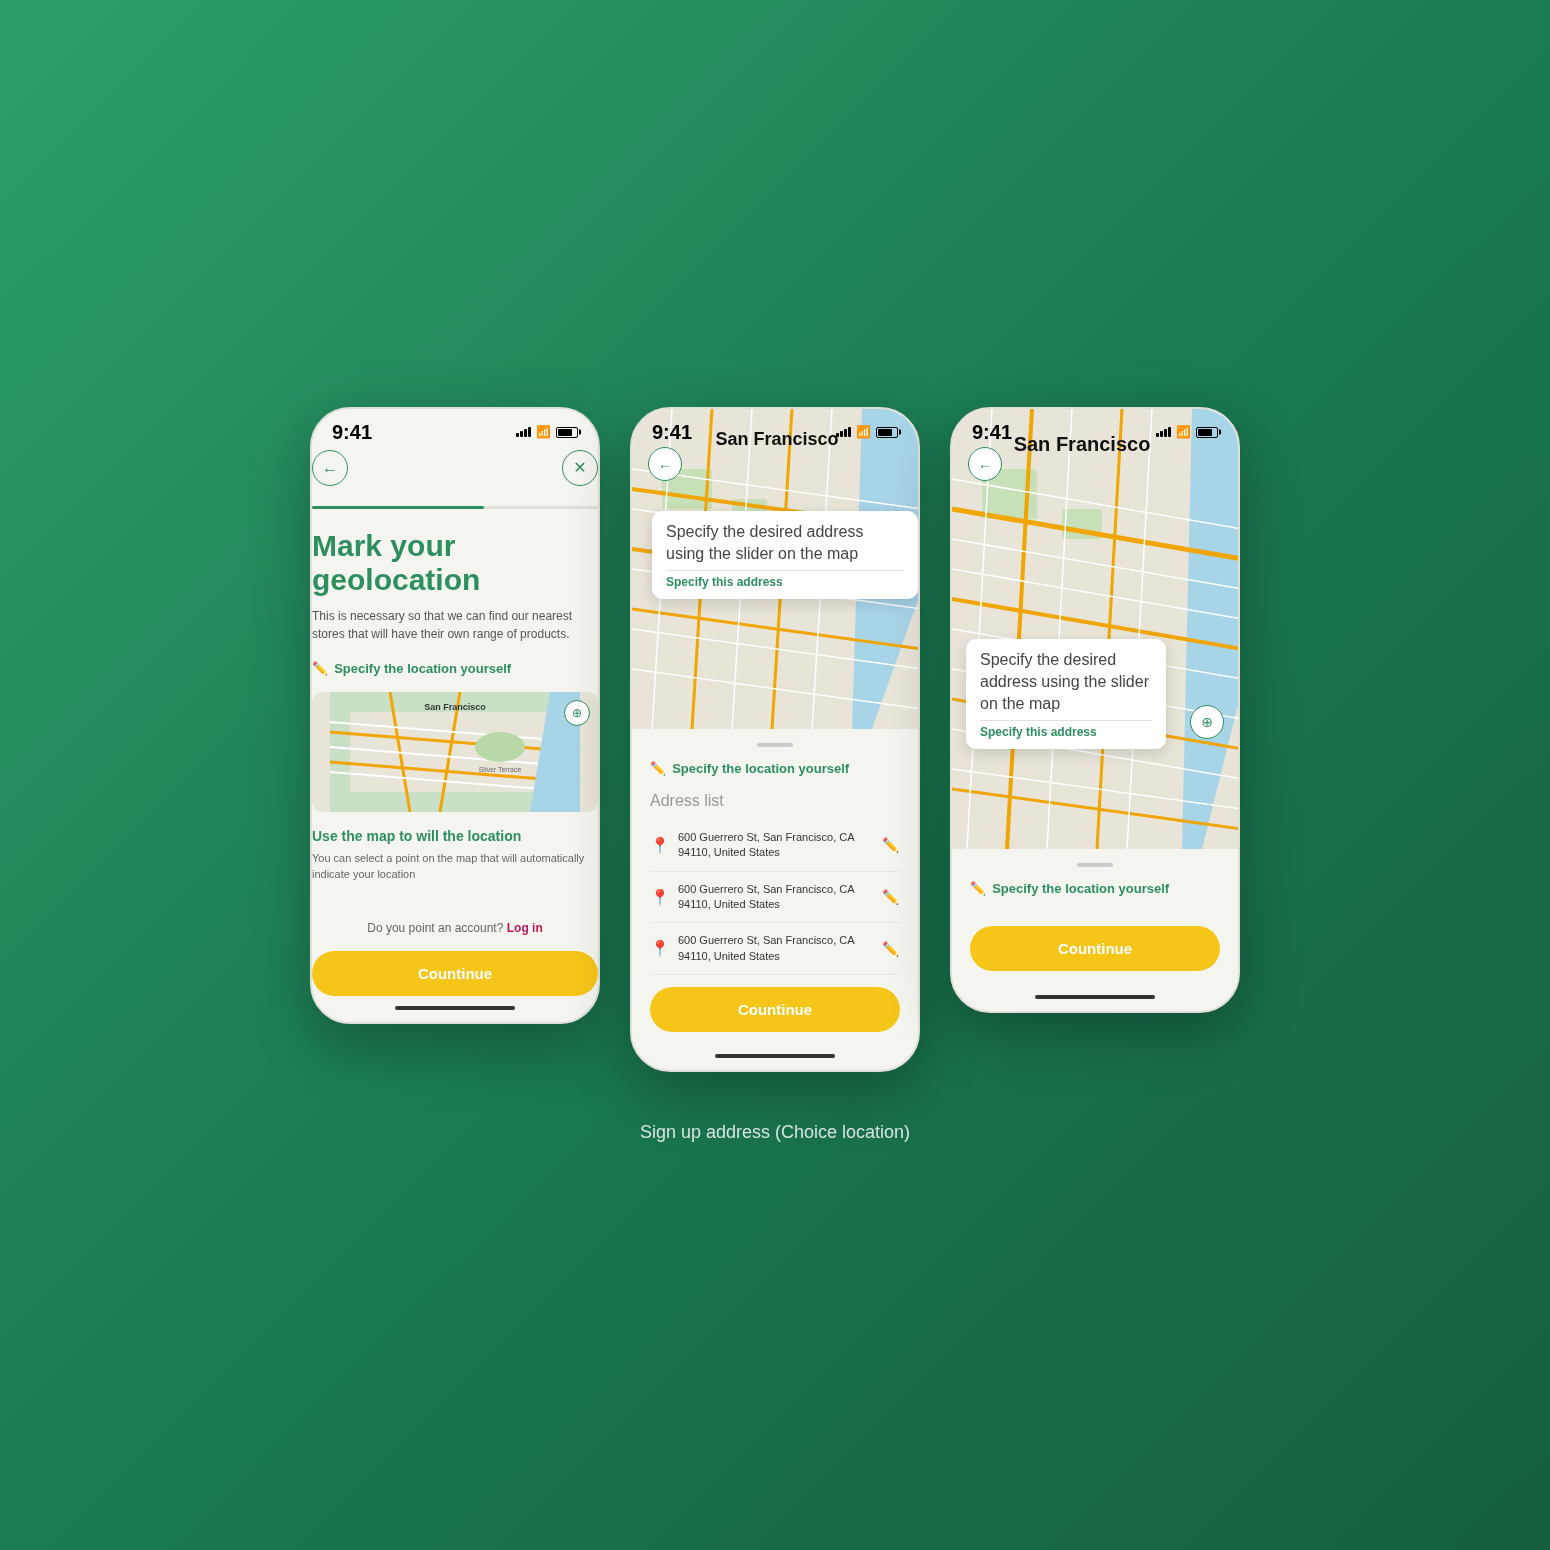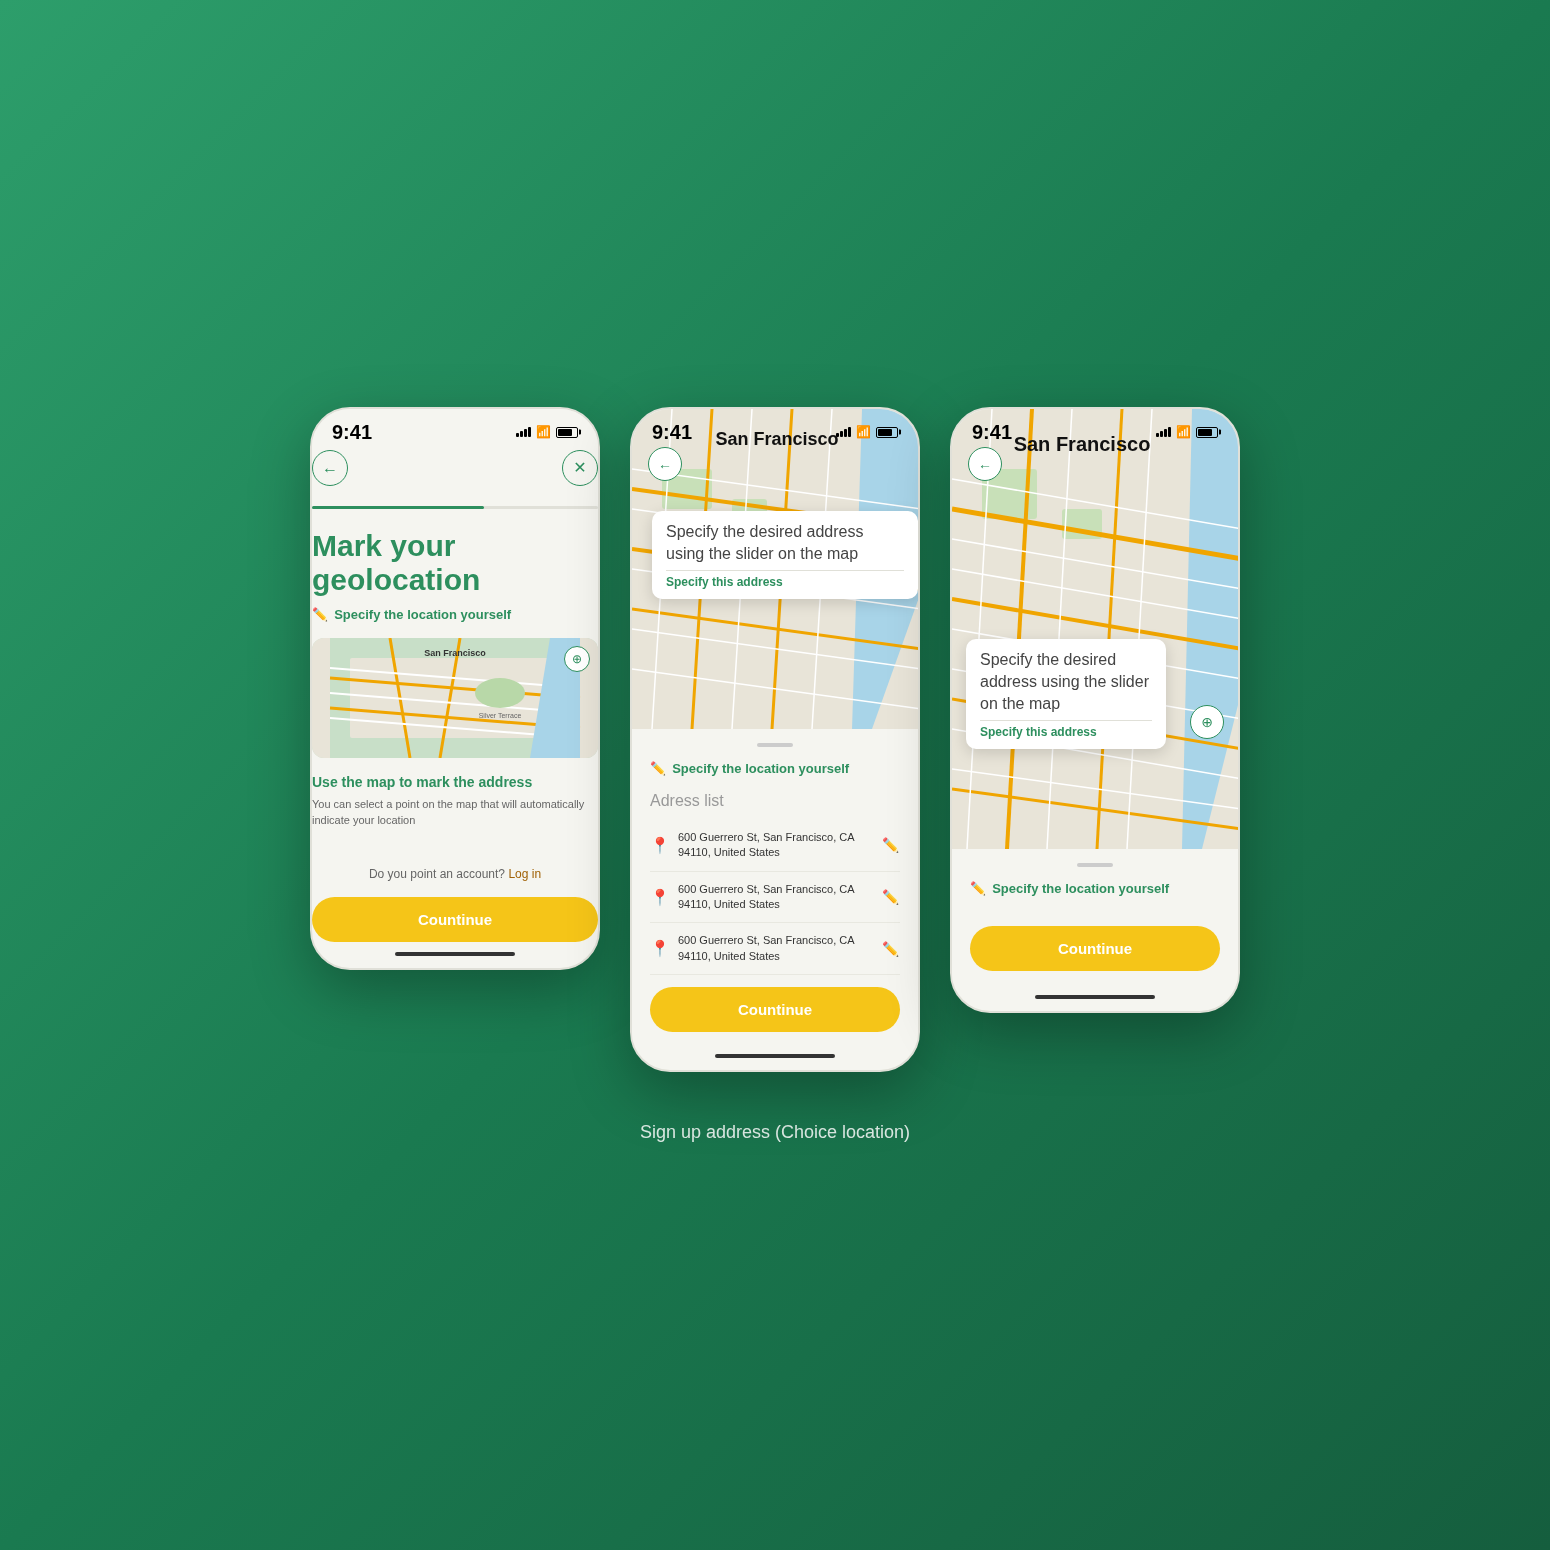--- a/index.html
+++ b/index.html
@@ -180,22 +180,22 @@
       line-height: 1.5;
       margin-bottom: 38px;
     }
     .login-row {
       text-align: center;
       font-size: 12px;
       color: #666;
       margin-bottom: 16px;
     }
     .login-link {
-      color: #a16207;
-      font-weight: 400;
+      color: #be185d;
+      font-weight: 700;
       cursor: pointer;
     }
     .continue-btn {
       width: 100%;
       padding: 14px;
       background: #f5c518;
       border: none;
       border-radius: 30px;
       font-size: 15px;
       font-weight: 600;
@@ -382,20 +382,21 @@
     </div>
     <div class="content">
       <div class="nav-row">
         <button class="nav-btn">←</button>
         <button class="nav-btn">✕</button>
       </div>
       <div class="progress-bar">
         <div class="progress-fill"></div>
       </div>
       <div class="page-title">Mark your geolocation</div>
+      <div class="page-subtitle">This is necessary so that we can find our nearest stores that will have their own range of products.</div>
       <div class="specify-link">
         <span>✏️</span>
         <span>Specify the location yourself</span>
       </div>
       <div class="map-thumbnail">
         <svg class="map-svg-bg sf-map" viewBox="0 0 250 120" xmlns="http://www.w3.org/2000/svg">
 
           <rect width="250" height="120" fill="#c8dfc8"></rect>
 
           <rect x="20" y="20" width="200" height="80" fill="#e8e4d8" rx="2"></rect>
@@ -412,21 +413,21 @@
           <ellipse cx="170" cy="55" rx="25" ry="15" fill="#b8d8a8"></ellipse>
 
           <path d="M220,0 L250,0 L250,120 L200,120 Z" fill="#a8d4e8"></path>
 
           <text x="125" y="18" text-anchor="middle" font-size="9" font-weight="600" fill="#333" font-family="sans-serif">San Francisco</text>
 
           <text x="170" y="80" text-anchor="middle" font-size="7" fill="#666" font-family="sans-serif">Silver Terrace</text>
         </svg>
         <div class="map-crosshair">⊕</div>
       </div>
-      <div class="use-map-title">Use the map to mark the address</div>
+      <div class="use-map-title">Use the map to will the location</div>
       <div class="use-map-desc">You can select a point on the map that will automatically indicate your location</div>
       <div class="login-row">
         <span>Do you point an account?</span>
         <span class="login-link">Log in</span>
       </div>
       <button class="continue-btn">Countinue</button>
     </div>
     <div class="home-indicator"></div>
   </div>
 

